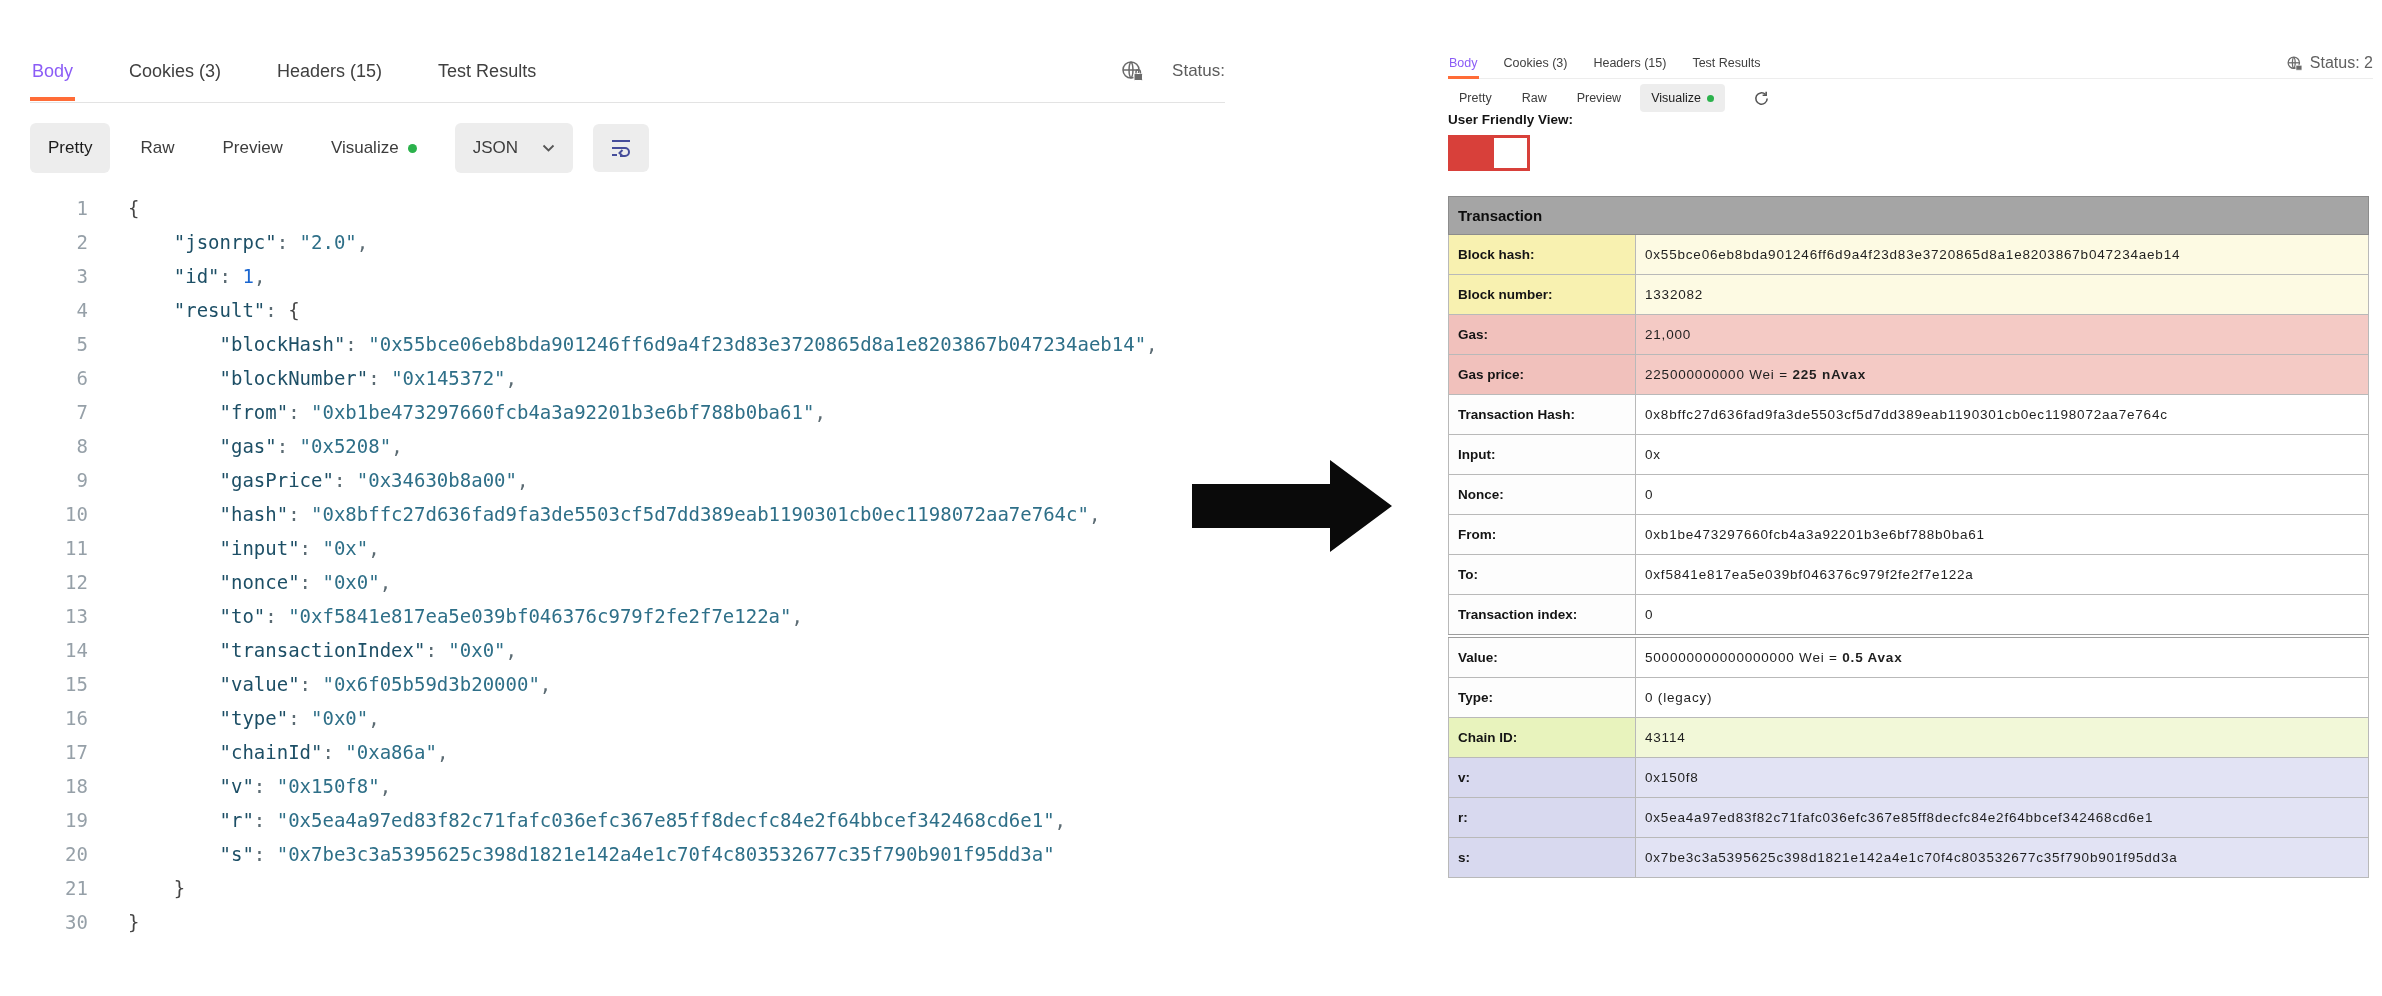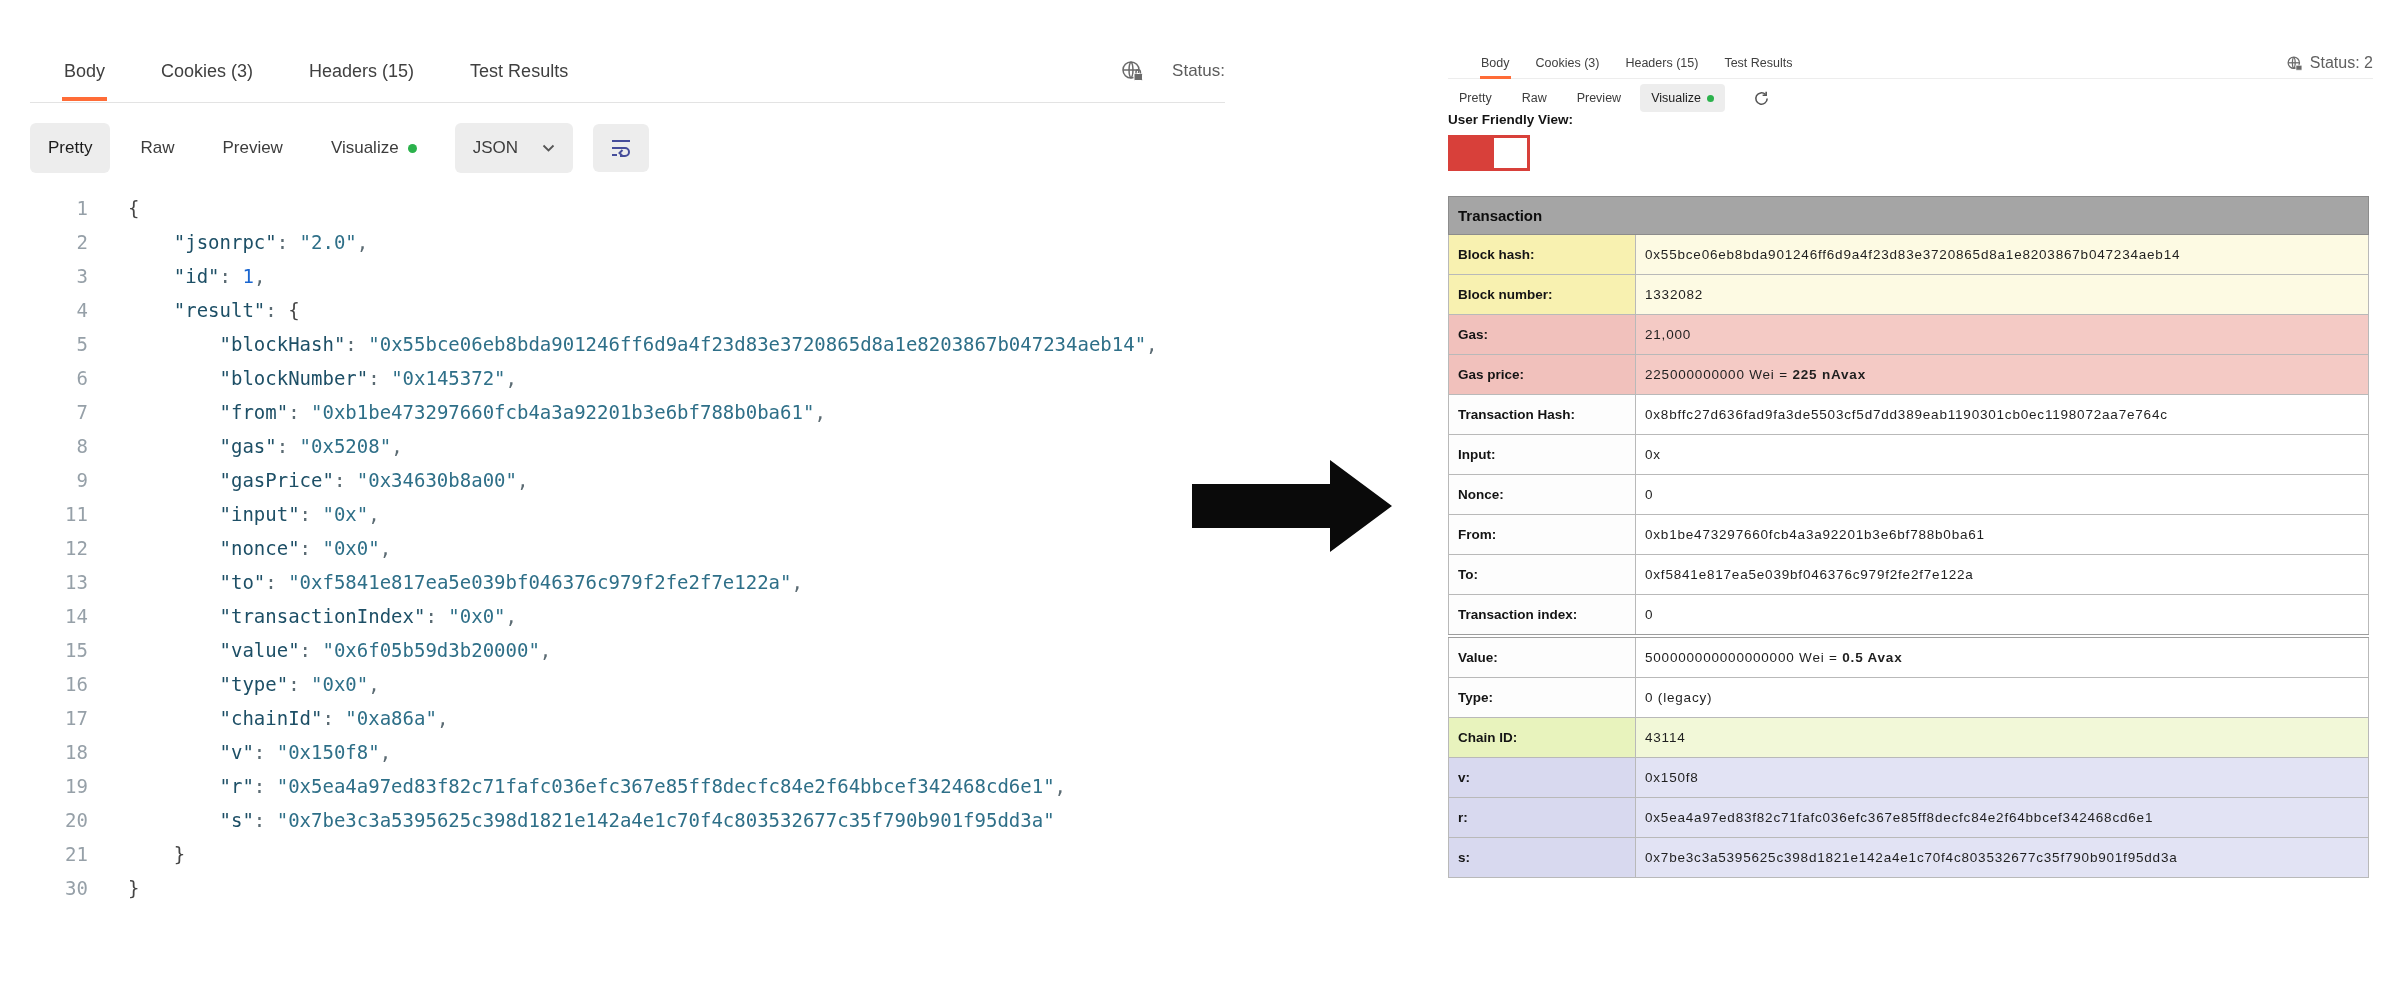--- a/index.html
+++ b/index.html
@@ -7,21 +7,21 @@
     width:2382px;height:996px;position:relative;overflow:hidden;
     background:#ffffff;
     font-family:"Liberation Sans",sans-serif;
     color:#333;
   }
   
   .left-panel{position:absolute;left:30px;top:40px;width:1195px;}
   .tabs-row{display:flex;align-items:center;height:62px;border-bottom:1px solid #e3e3e3;}
   .tabs{display:flex;gap:52px;}
   .tab{font-size:18px;color:#404040;padding:18px 2px;position:relative;cursor:pointer;white-space:nowrap;}
-  .tab.active{color:#404040;margin-left:32px;}
+  .tab.active{color:#8b5cf6;}
   .tab.active::after{content:"";position:absolute;left:0;right:0;bottom:-1px;height:4px;background:var(--accent-orange,#ff6c37);}
   .status-area{margin-left:auto;display:flex;align-items:center;gap:28px;color:#5c5c5c;font-size:17px;white-space:nowrap;}
   .subtabs-row{display:flex;align-items:center;gap:12px;margin-top:20px;}
   .subtab{font-size:17px;color:#3d3d3d;padding:15px 18px;border-radius:6px;display:flex;align-items:center;cursor:pointer;}
   .subtab.active{background:#ededed;color:#1c1c1c;}
   .dot{width:9px;height:9px;border-radius:50%;background:var(--visualize-dot-green,#2bb24c);display:inline-block;margin-left:9px;}
   .pill{background:#ededed;border:none;border-radius:6px;display:flex;align-items:center;gap:24px;
         font-size:17px;color:#3d3d3d;padding:15px 18px;margin-left:8px;cursor:pointer;font-family:inherit;}
   .pill.icon-only{padding:12px 16px;}
   
@@ -159,20 +159,24 @@
       </div>
       <div class="code-line">
         <span class="ln">8</span>
         <span class="lc"><span class="pun">        </span><span class="key">"gas"</span><span class="pun">: </span><span class="str">"0x5208"</span><span class="pun">,</span></span>
       </div>
       <div class="code-line">
         <span class="ln">9</span>
         <span class="lc"><span class="pun">        </span><span class="key">"gasPrice"</span><span class="pun">: </span><span class="str">"0x34630b8a00"</span><span class="pun">,</span></span>
       </div>
       <div class="code-line">
+        <span class="ln">10</span>
+        <span class="lc"><span class="pun">        </span><span class="key">"hash"</span><span class="pun">: </span><span class="str">"0x8bffc27d636fad9fa3de5503cf5d7dd389eab1190301cb0ec1198072aa7e764c"</span><span class="pun">,</span></span>
+      </div>
+      <div class="code-line">
         <span class="ln">11</span>
         <span class="lc"><span class="pun">        </span><span class="key">"input"</span><span class="pun">: </span><span class="str">"0x"</span><span class="pun">,</span></span>
       </div>
       <div class="code-line">
         <span class="ln">12</span>
         <span class="lc"><span class="pun">        </span><span class="key">"nonce"</span><span class="pun">: </span><span class="str">"0x0"</span><span class="pun">,</span></span>
       </div>
       <div class="code-line">
         <span class="ln">13</span>
         <span class="lc"><span class="pun">        </span><span class="key">"to"</span><span class="pun">: </span><span class="str">"0xf5841e817ea5e039bf046376c979f2fe2f7e122a"</span><span class="pun">,</span></span>

